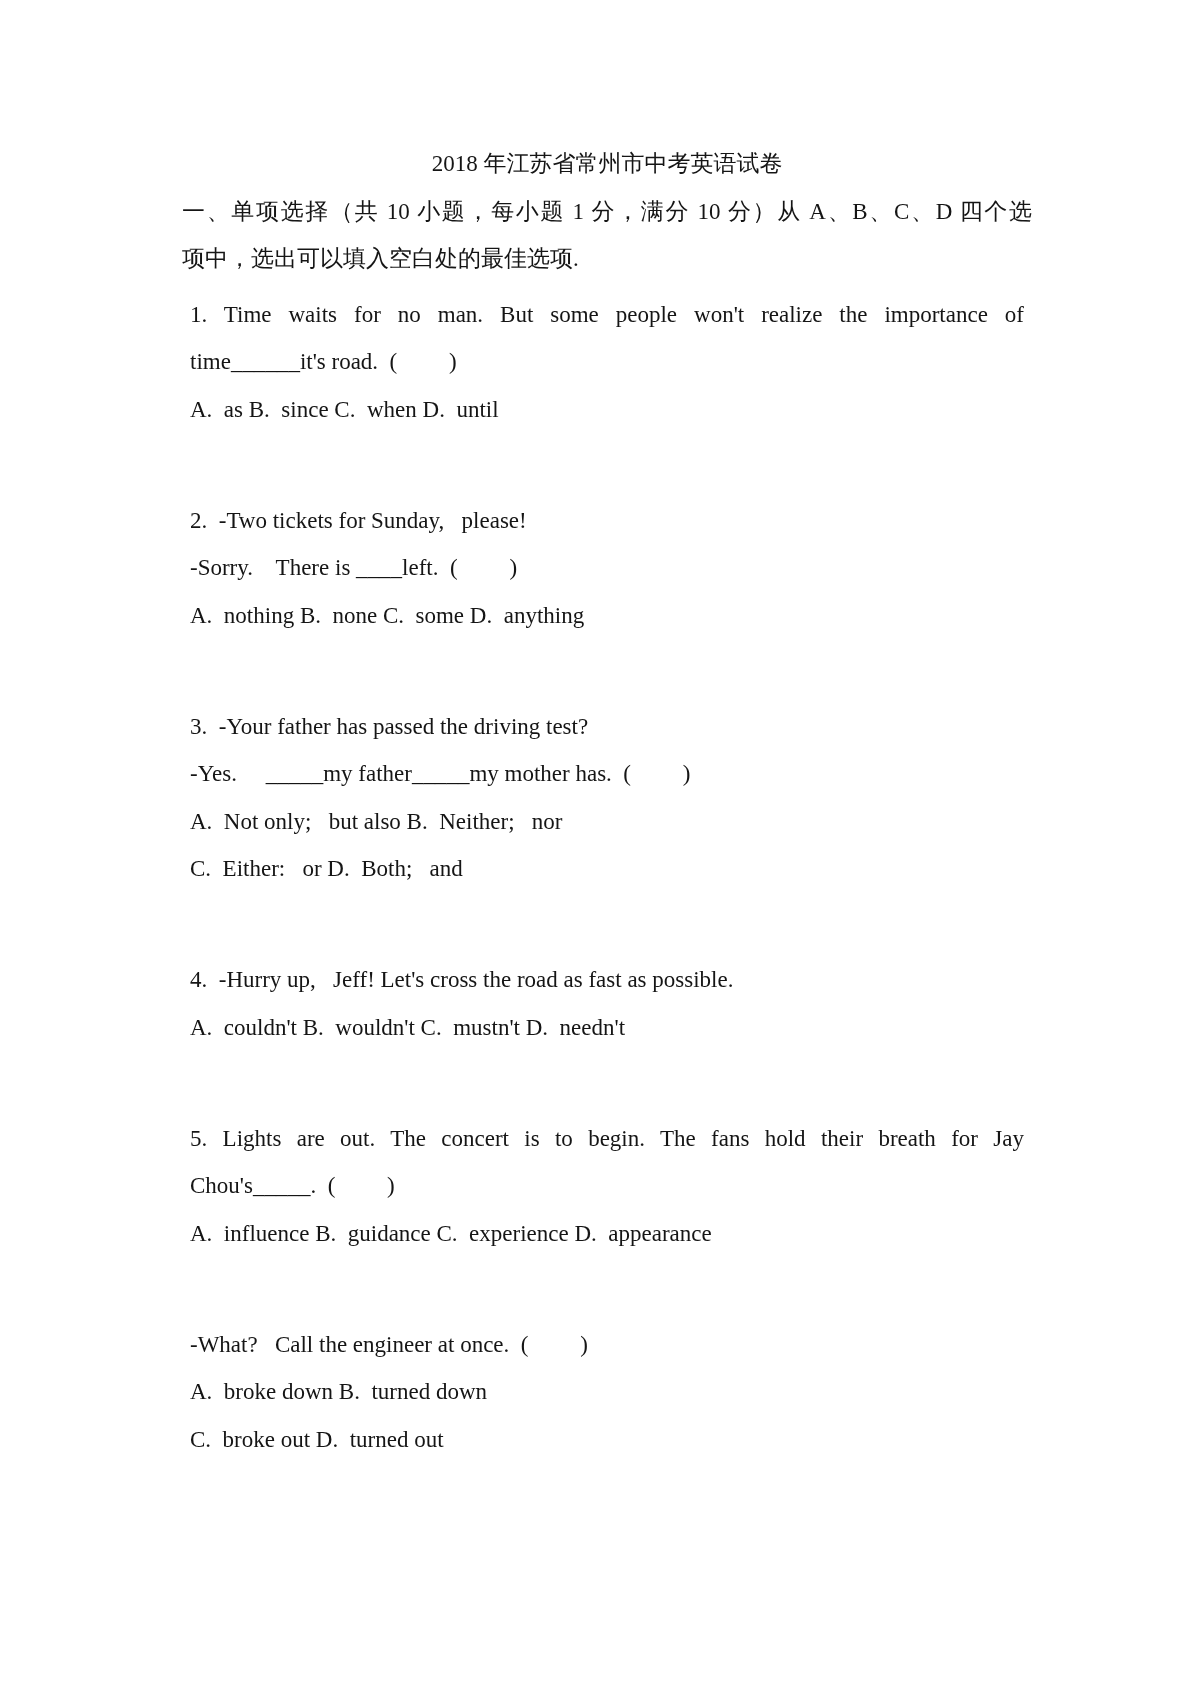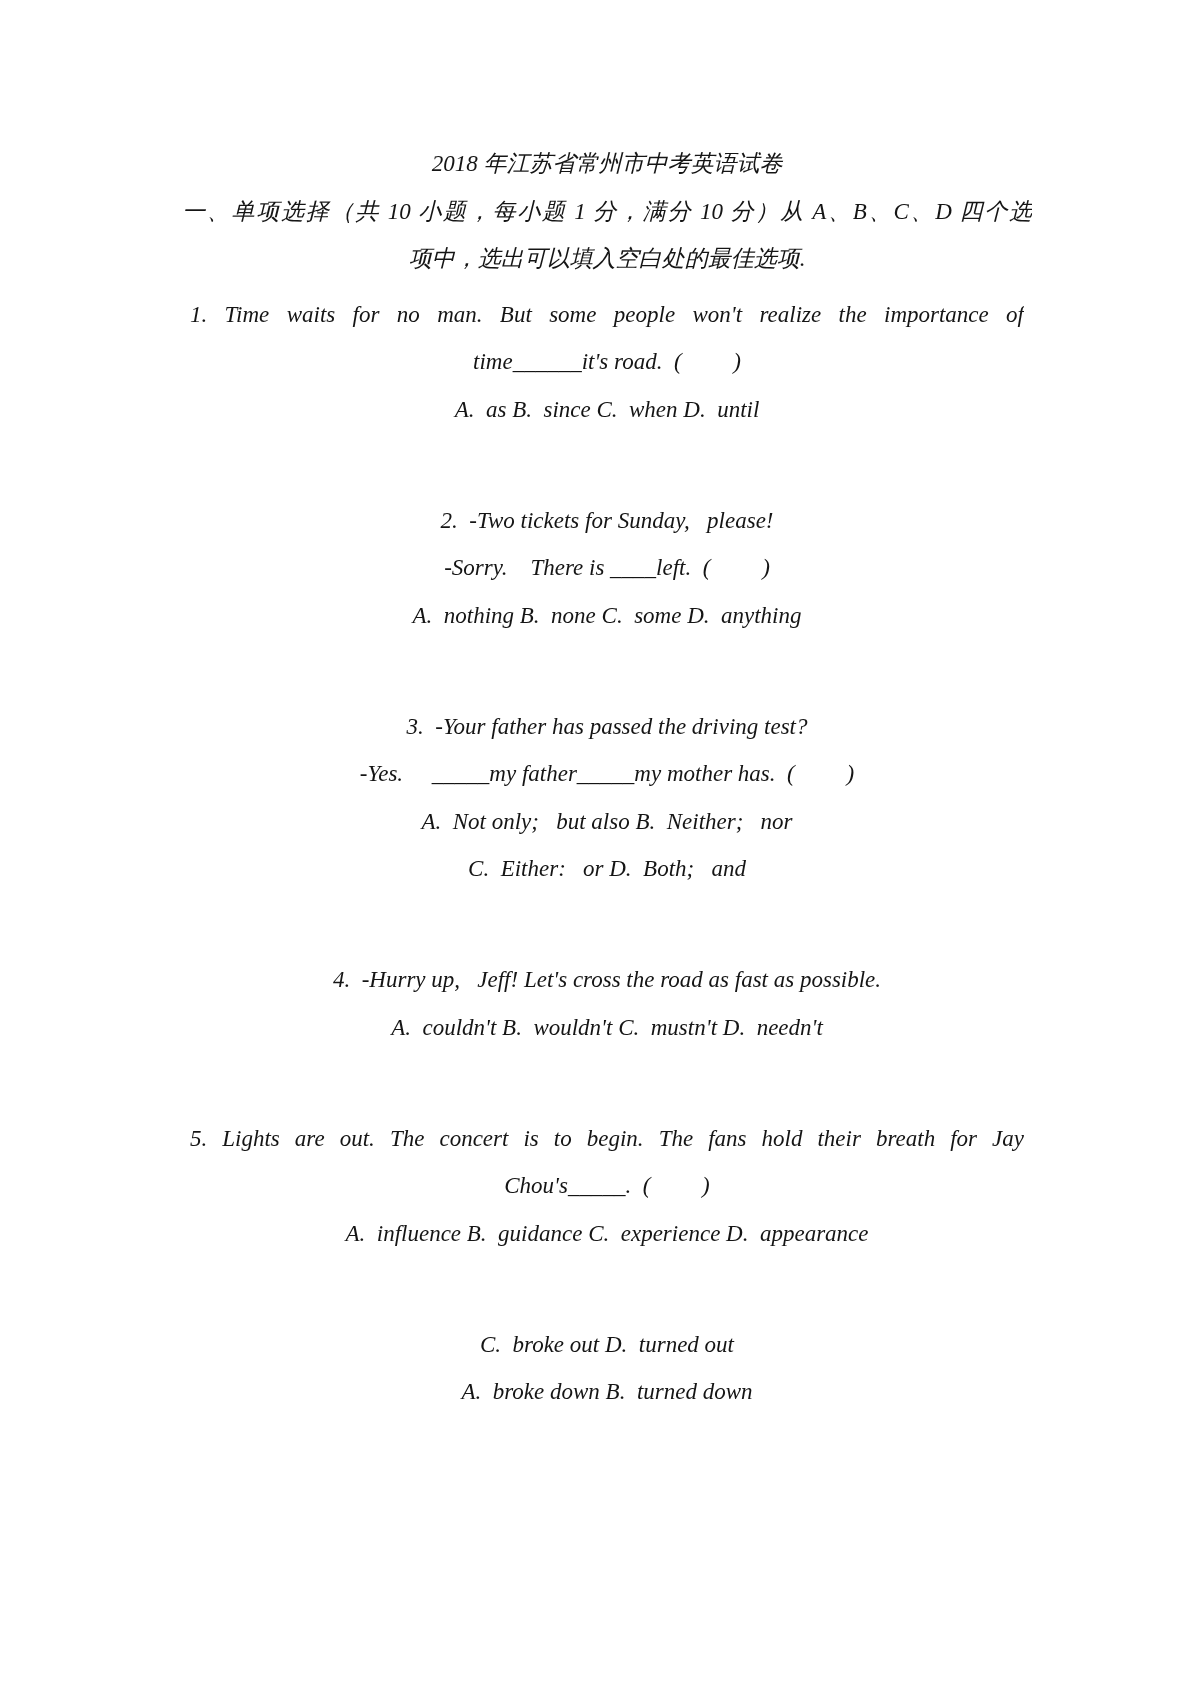--- a/index.html
+++ b/index.html
@@ -14,28 +14,26 @@
     overflow: hidden;
     font-family: "Liberation Serif", "DejaVu Serif", serif;
   }
   .doc {
     position: absolute;
     left: 182px;
     top: 140px;
     width: 850px;
     color: #151515;
     font-size: 23px;
-    font-style: italic;
   }
   .line {
     height: 47.5px;
     line-height: 47.5px;
     white-space: pre;
     overflow: hidden;
-    text-align: center;
   }
   .title {
     text-align: center;
   }
   .justify {
     white-space: pre-wrap;
     text-align: justify;
     text-align-last: justify;
   }
   .blank {
@@ -89,17 +87,18 @@
 
   <div class="question">
     <div class="line justify">5. Lights are out. The concert is to begin. The fans hold their breath for Jay</div>
     <div class="line">Chou's_____.  (         )</div>
     <div class="line">A.  influence B.  guidance C.  experience D.  appearance</div>
   </div>
 
   <div class="line blank"></div>
 
   <div class="question">
+    <div class="line">-What?   Call the engineer at once.  (         )</div>
+    <div class="line">A.  broke down B.  turned down</div>
     <div class="line">C.  broke out D.  turned out</div>
-    <div class="line">A.  broke down B.  turned down</div>
   </div>
 
 </div>
 
 </body></html>

